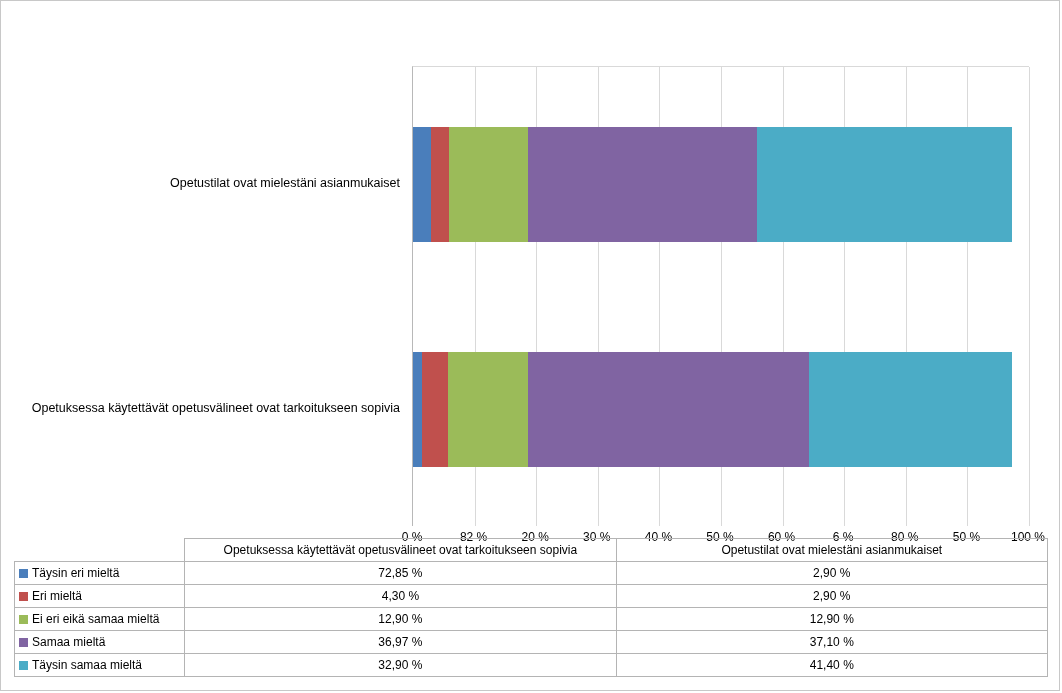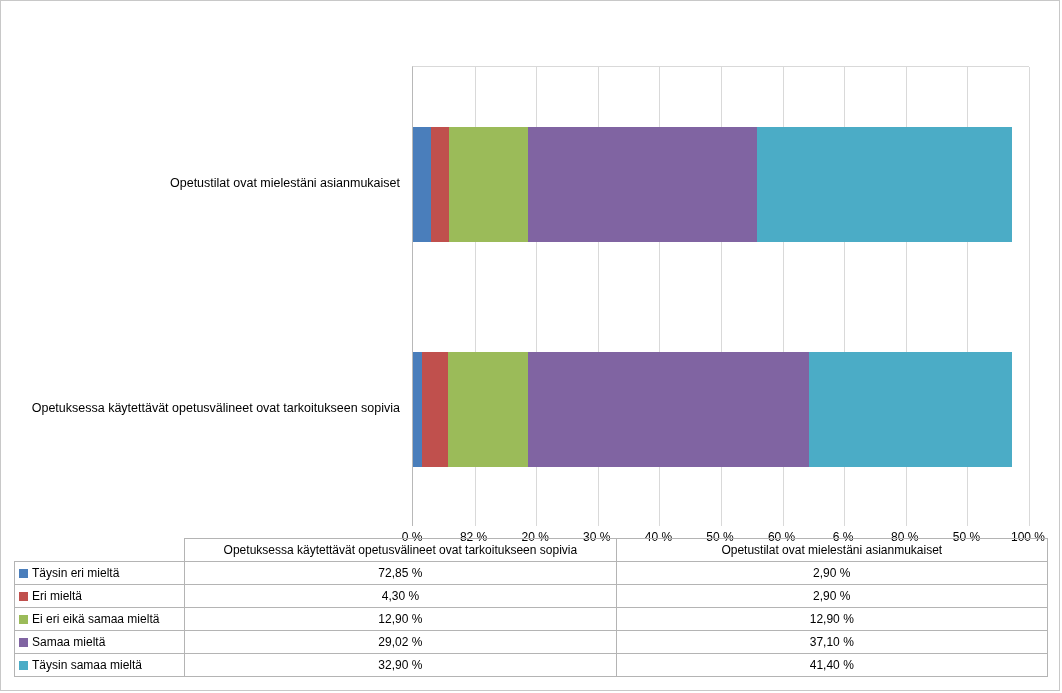--- a/index.html
+++ b/index.html
@@ -211,21 +211,21 @@
           <td class="val-col">4,30 %</td>
           <td class="val-col">2,90 %</td>
         </tr>
         <tr>
           <td class="name-col"><span class="swatch" style="background: rgb(155, 187, 89);"></span><span>Ei eri eikä samaa mieltä</span></td>
           <td class="val-col">12,90 %</td>
           <td class="val-col">12,90 %</td>
         </tr>
         <tr>
           <td class="name-col"><span class="swatch" style="background: rgb(128, 100, 162);"></span><span>Samaa mieltä</span></td>
-          <td class="val-col">29,02 %</td>
+          <td class="val-col">36,97 %</td>
           <td class="val-col">37,10 %</td>
         </tr>
         <tr>
           <td class="name-col"><span class="swatch" style="background: rgb(75, 172, 198);"></span><span>Täysin samaa mieltä</span></td>
           <td class="val-col">32,90 %</td>
           <td class="val-col">41,40 %</td>
         </tr>
       </tbody>
   </table>
 

